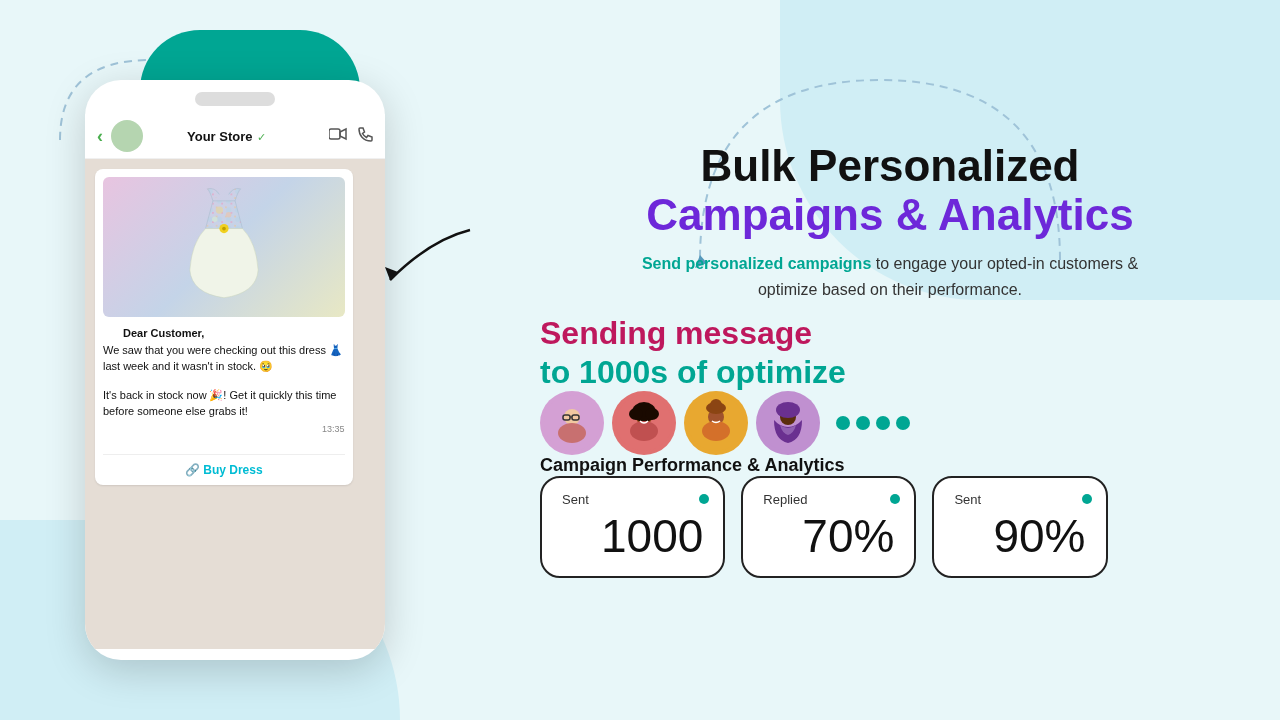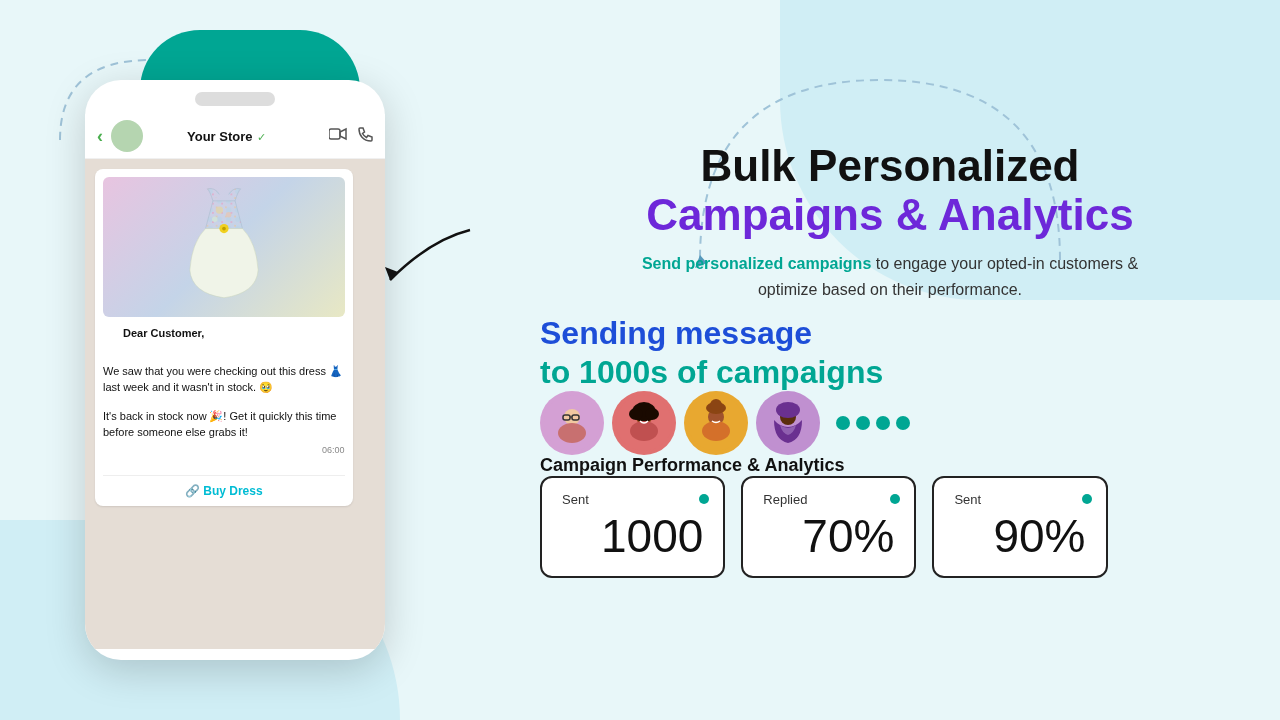--- a/index.html
+++ b/index.html
@@ -152,21 +152,21 @@
       height: 120px;
     }
     .msg-text {
       font-size: 11px;
       color: #111;
       line-height: 1.5;
       margin-bottom: 4px;
     }
     .msg-text strong {
       display: block;
-      margin-bottom: 21px;
+      margin-bottom: 0;
       padding-left: 20px;
     }
     .msg-time {
       font-size: 9px;
       color: #888;
       text-align: right;
     }
     .msg-cta {
       margin-top: 20px;
       padding-top: 8px;
@@ -235,21 +235,21 @@
       font-size: 18px;
       font-weight: 700;
       color: #111;
     }
     .analytics-cards {
       display: flex;
       gap: 16px;
     }
     .analytics-card {
       border: 2px solid #222;
-      border-radius: 12px;
+      border-radius: 20px;
       padding: 14px 20px;
       min-width: 140px;
       background: white;
       position: relative;
     }
     .card-label {
       font-size: 13px;
       color: #333;
       font-weight: 500;
     }
@@ -347,21 +347,21 @@
               <circle cx="40" cy="45" r="2" fill="#c0a000"></circle>
             </svg>
           </div>
 
           <div class="msg-text">
             <strong>Dear Customer,</strong>
             <span>We saw that you were checking out this dress 👗 last week and it wasn't in stock. 🥹</span>
           </div>
           <div style="height:8px"></div>
           <div class="msg-text">It's back in stock now 🎉! Get it quickly this time before someone else grabs it!</div>
-          <div class="msg-time">06:00</div>
+          <div class="msg-time">13:35</div>
 
           <div class="msg-cta">
             <span>🔗 </span>
             <span>Buy Dress</span>
           </div>
         </div>
       </div>
     </div>
 
     <svg style="position:absolute;top:200px;left:340px;z-index:5;width:100px;height:80px">
@@ -376,22 +376,22 @@
       <div style="font-size:44px;font-weight:900;color:#111;line-height:1.1;text-align:center">Bulk Personalized</div>
       <div style="font-size:44px;font-weight:900;color:#6d28d9;line-height:1.1;text-align:center">Campaigns &amp; Analytics</div>
     </div>
 
     <div class="subtitle-block">
       <span class="highlight">Send personalized campaigns</span>
       <span> to engage your opted-in customers &amp; optimize based on their performance.</span>
     </div>
 
     <div>
-      <div style="font-size:32px;font-weight:900;color:#1d4ed8;line-height:1.2">Sending message</div>
-      <div style="font-size:32px;font-weight:900;color:#00a693;line-height:1.2">to 1000s of campaigns</div>
+      <div style="font-size:32px;font-weight:900;color:#be185d;line-height:1.2">Sending message</div>
+      <div style="font-size:32px;font-weight:900;color:#00a693;line-height:1.2">to 1000s of optimize</div>
     </div>
 
     <div class="avatars-row">
       <div class="avatar-circle avatar-1">
         <svg width="56" height="56" viewBox="0 0 56 56">
           <circle cx="28" cy="28" r="28" fill="#d4a0d4"></circle>
 
           <circle cx="28" cy="22" r="8" fill="#f0c8a0"></circle>
           <ellipse cx="28" cy="38" rx="14" ry="10" fill="#c87070"></ellipse>
 

